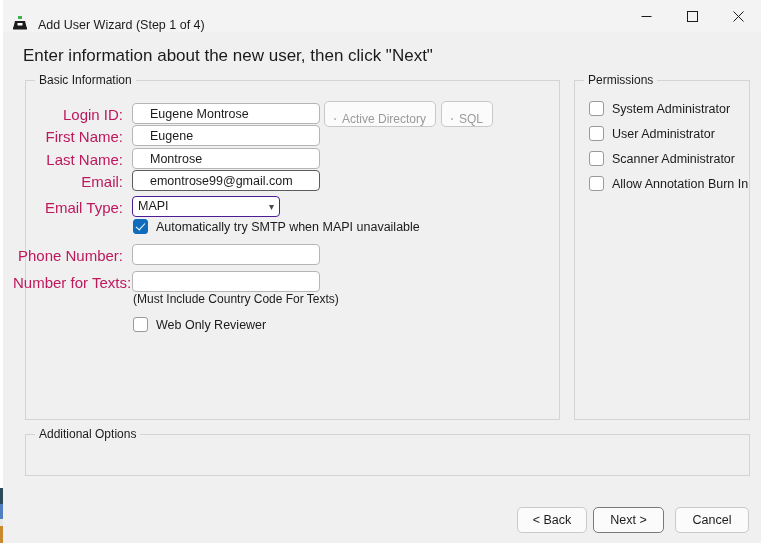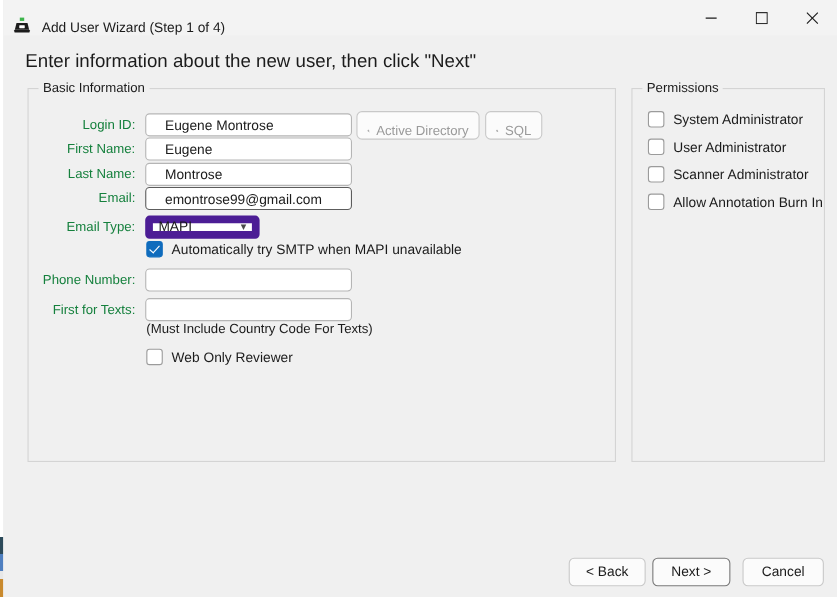--- a/index.html
+++ b/index.html
@@ -99,22 +99,22 @@
   }
   #gb-basic { left: 22px; top: 80px; width: 535px; height: 340px; }
   #gb-perms { left: 571px; top: 80px; width: 176px; height: 340px; }
   #gb-addl  { left: 22px; top: 434px; width: 725px; height: 42px; }
 
   
   .field-label {
     position: absolute;
     width: 110px;
     text-align: right;
-    font-size: 12px;
-    color: #15803d;
+    font-size: 15px;
+    color: #be185d;
     white-space: nowrap;
   }
   .textbox {
     position: absolute;
     left: 129px;
     width: 188px;
     height: 21px;
     box-sizing: border-box;
     background: #ffffff;
     border: 1px solid #b5b5b5;
@@ -124,25 +124,25 @@
     color: #1b1b1b;
     padding: 0 17px;
     line-height: 19px;
     outline: none;
   }
   .textbox.focused { border-color: #5c5c5c; }
 
   .combobox {
     position: absolute;
     left: 129px;
-    width: 104px;
+    width: 148px;
     height: 21px;
     box-sizing: border-box;
     background: #ffffff;
-    border: 7px solid #4c1d95;
+    border: 1px solid #4c1d95;
     border-radius: 4px;
     font-size: 12.5px;
     color: #1b1b1b;
     padding: 0 5px;
     line-height: 19px;
     display: flex;
     align-items: center;
     justify-content: space-between;
   }
   .chev { color: #4a4a4a; font-size: 10px; }
@@ -289,21 +289,21 @@
   </div>
 
   <div class="cb-row" style="left:130px; top:219px;">
     <span class="cbox checked"></span>
     <span>Automatically try SMTP when MAPI unavailable</span>
   </div>
 
   <div class="field-label" style="left:10px; top:247px;">Phone Number:</div>
   <input class="textbox" style="top: 244px;" value="">
 
-  <div class="field-label" style="left:10px; top:274px;">First for Texts:</div>
+  <div class="field-label" style="left:10px; top:274px;">Number for Texts:</div>
   <input class="textbox" style="top: 271px;" value="">
 
   <div class="hint-text" style="left:130px; top:292px;">(Must Include Country Code For Texts)</div>
 
   <div class="cb-row" style="left:130px; top:317px;">
     <span class="cbox"></span>
     <span>Web Only Reviewer</span>
   </div>
 
   <div class="lookup-btn" id="btn-ad">
@@ -335,19 +335,22 @@
   </div>
   <div class="cb-row" style="left:586px; top:126px;">
     <span class="cbox"></span>
     <span>User Administrator</span>
   </div>
   <div class="cb-row" style="left:586px; top:176px;">
     <span class="cbox"></span>
     <span>Allow Annotation Burn In</span>
   </div>
 
+  <div class="groupbox" id="gb-addl">
+    <div class="group-title">Additional Options</div>
+  </div>
 
 
   <div class="dlg-btn" id="btn-back">&lt; Back</div>
   <div class="dlg-btn default" id="btn-next">Next &gt;</div>
   <div class="dlg-btn" id="btn-cancel">Cancel</div>
 
 </div>
 
 </body></html>

